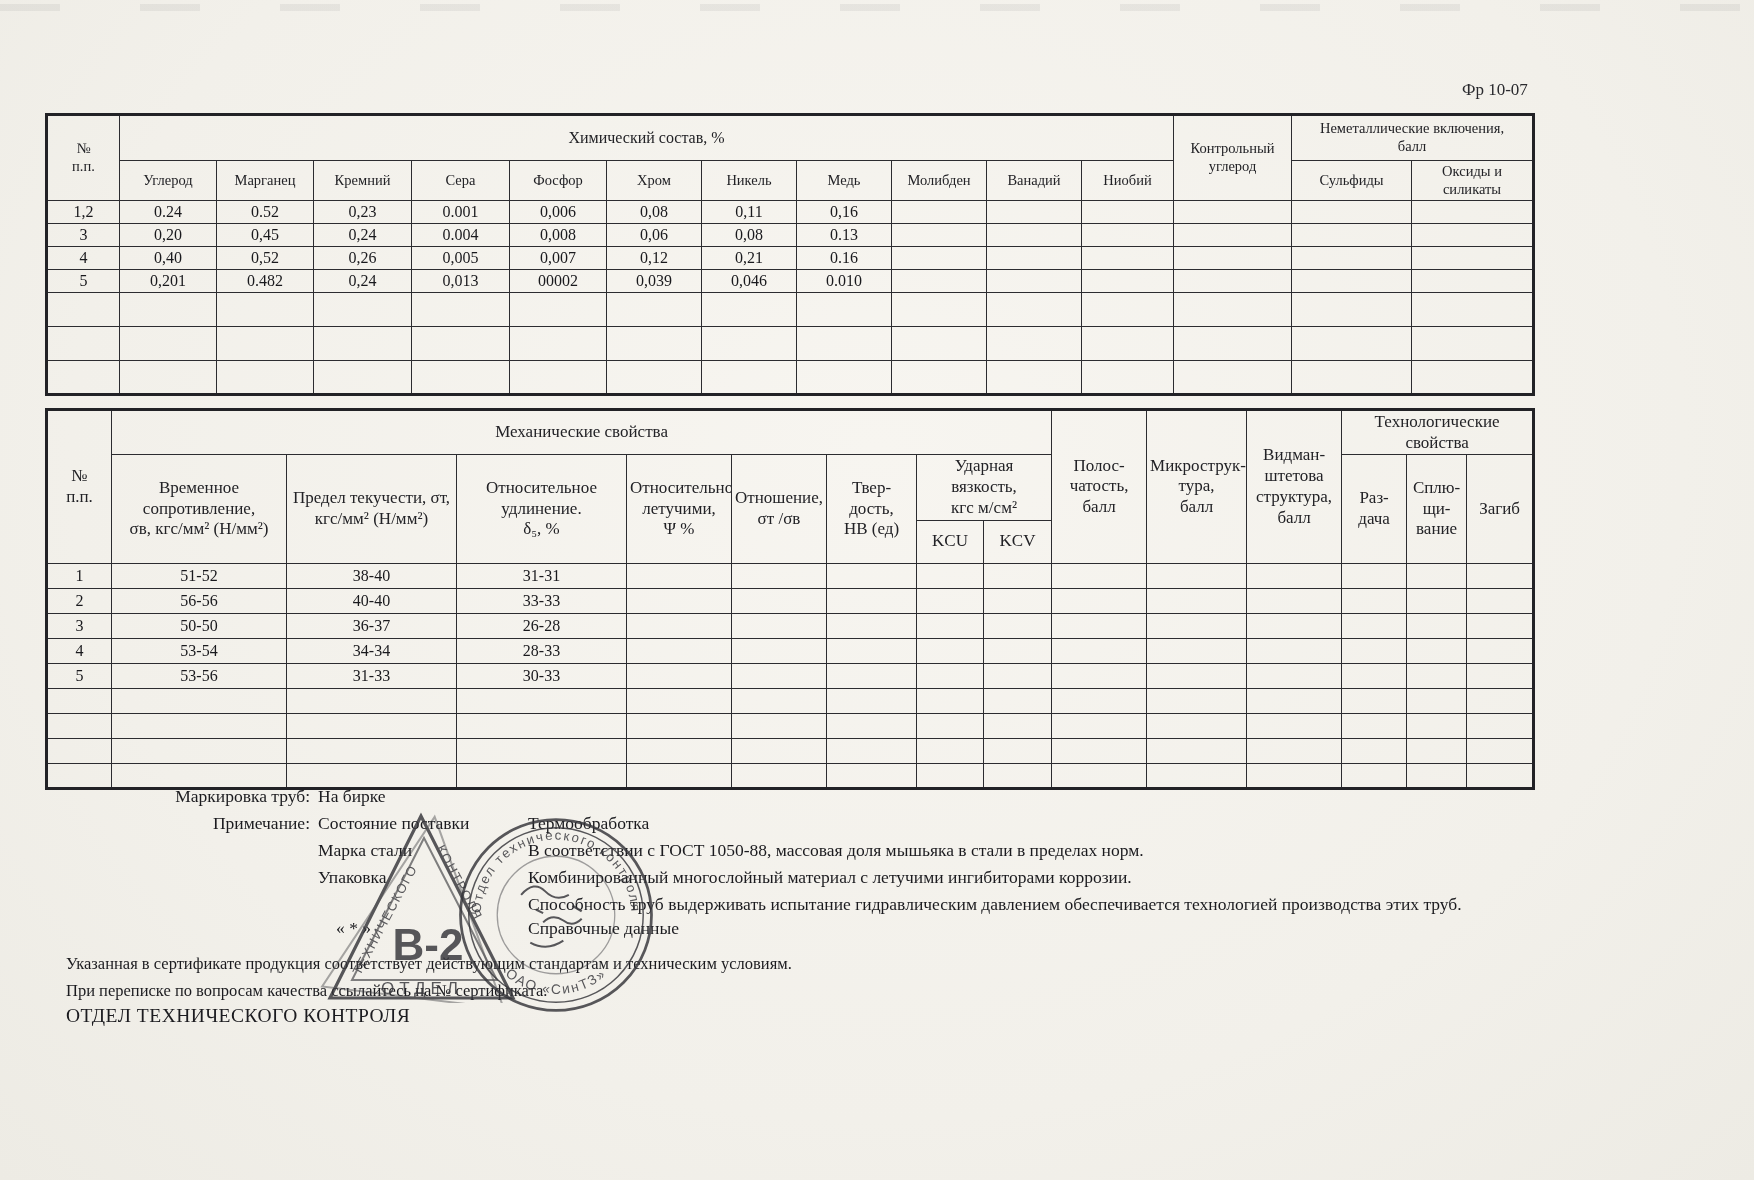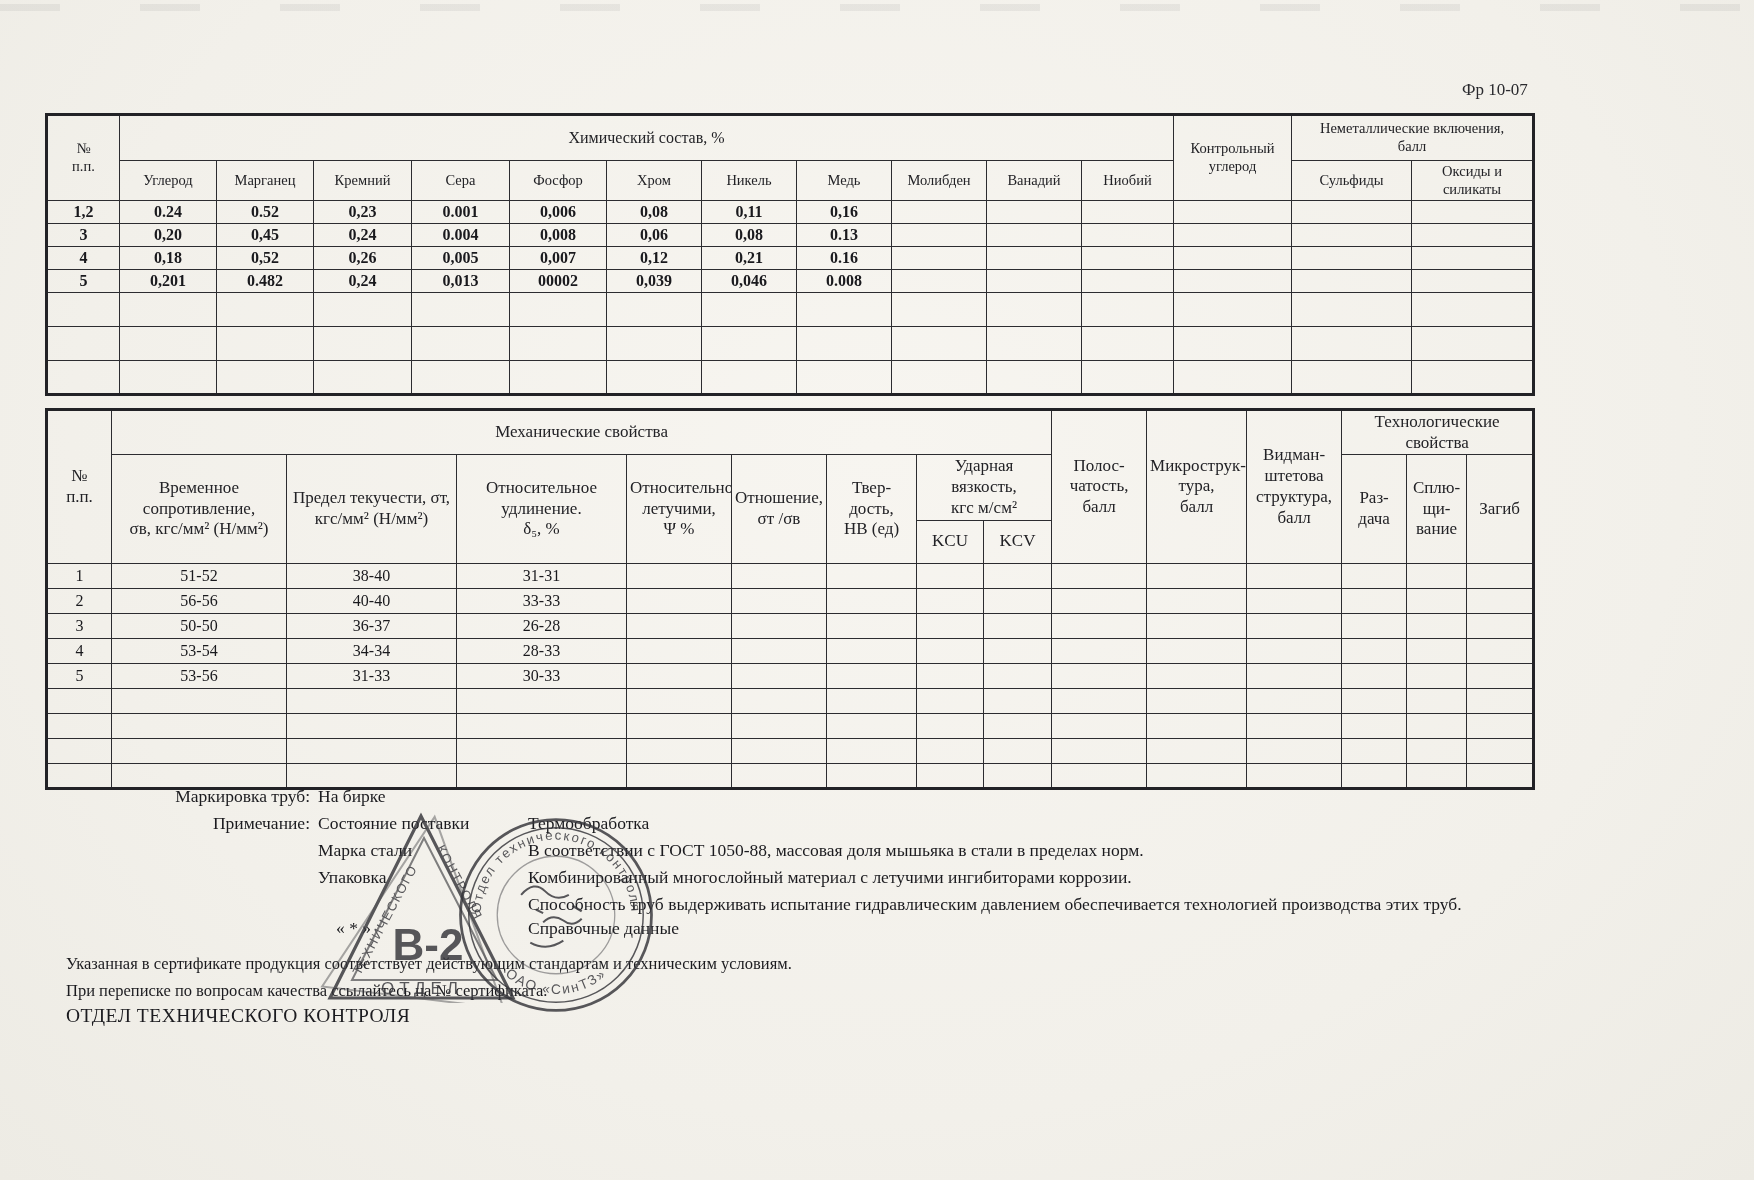--- a/index.html
+++ b/index.html
@@ -33,21 +33,21 @@
   }
   th{
     font-weight:normal; font-size:14.5px; line-height:1.22;
     white-space:pre-line; color:#222226;
   }
   td{ font-size:16px; color:#19191d; }
   .group-title{ font-size:16px; }
   #chem-table{ position:absolute; left:45px; top:113px; width:1487px; }
   #chem-table thead tr:nth-child(1){ height:46px; }
   #chem-table thead tr:nth-child(2){ height:40px; }
-  #chem-table tbody tr{ height:23px;font-weight:bold; }
+  #chem-table tbody tr{ height:23px; }
   #chem-table tbody tr:nth-child(n+5){ height:34px; }
   #mech-table{ position:absolute; left:45px; top:408px; width:1487px; }
   #mech-table thead tr:nth-child(1){ height:37px; }
   #mech-table thead tr:nth-child(2){ height:42px; }
   #mech-table thead tr:nth-child(3){ height:43px; }
   #mech-table tbody tr{ height:25px; }
   #mech-table th{ font-size:17px; }
   .kc-header{ font-size:17px !important; }
   
   .notes{ position:absolute; left:0; top:0; width:100%; font-size:17.5px; color:#1b1b1f; }
@@ -148,21 +148,21 @@
           <td>0.13</td>
           <td></td>
           <td></td>
           <td></td>
           <td></td>
           <td></td>
           <td></td>
         </tr>
         <tr>
           <td>4</td>
-          <td>0,18</td>
+          <td>0,40</td>
           <td>0,52</td>
           <td>0,26</td>
           <td>0,005</td>
           <td>0,007</td>
           <td>0,12</td>
           <td>0,21</td>
           <td>0.16</td>
           <td></td>
           <td></td>
           <td></td>
@@ -172,21 +172,21 @@
         </tr>
         <tr>
           <td>5</td>
           <td>0,201</td>
           <td>0.482</td>
           <td>0,24</td>
           <td>0,013</td>
           <td>00002</td>
           <td>0,039</td>
           <td>0,046</td>
-          <td>0.008</td>
+          <td>0.010</td>
           <td></td>
           <td></td>
           <td></td>
           <td></td>
           <td></td>
           <td></td>
         </tr>
         <tr>
           <td></td>
           <td></td>

